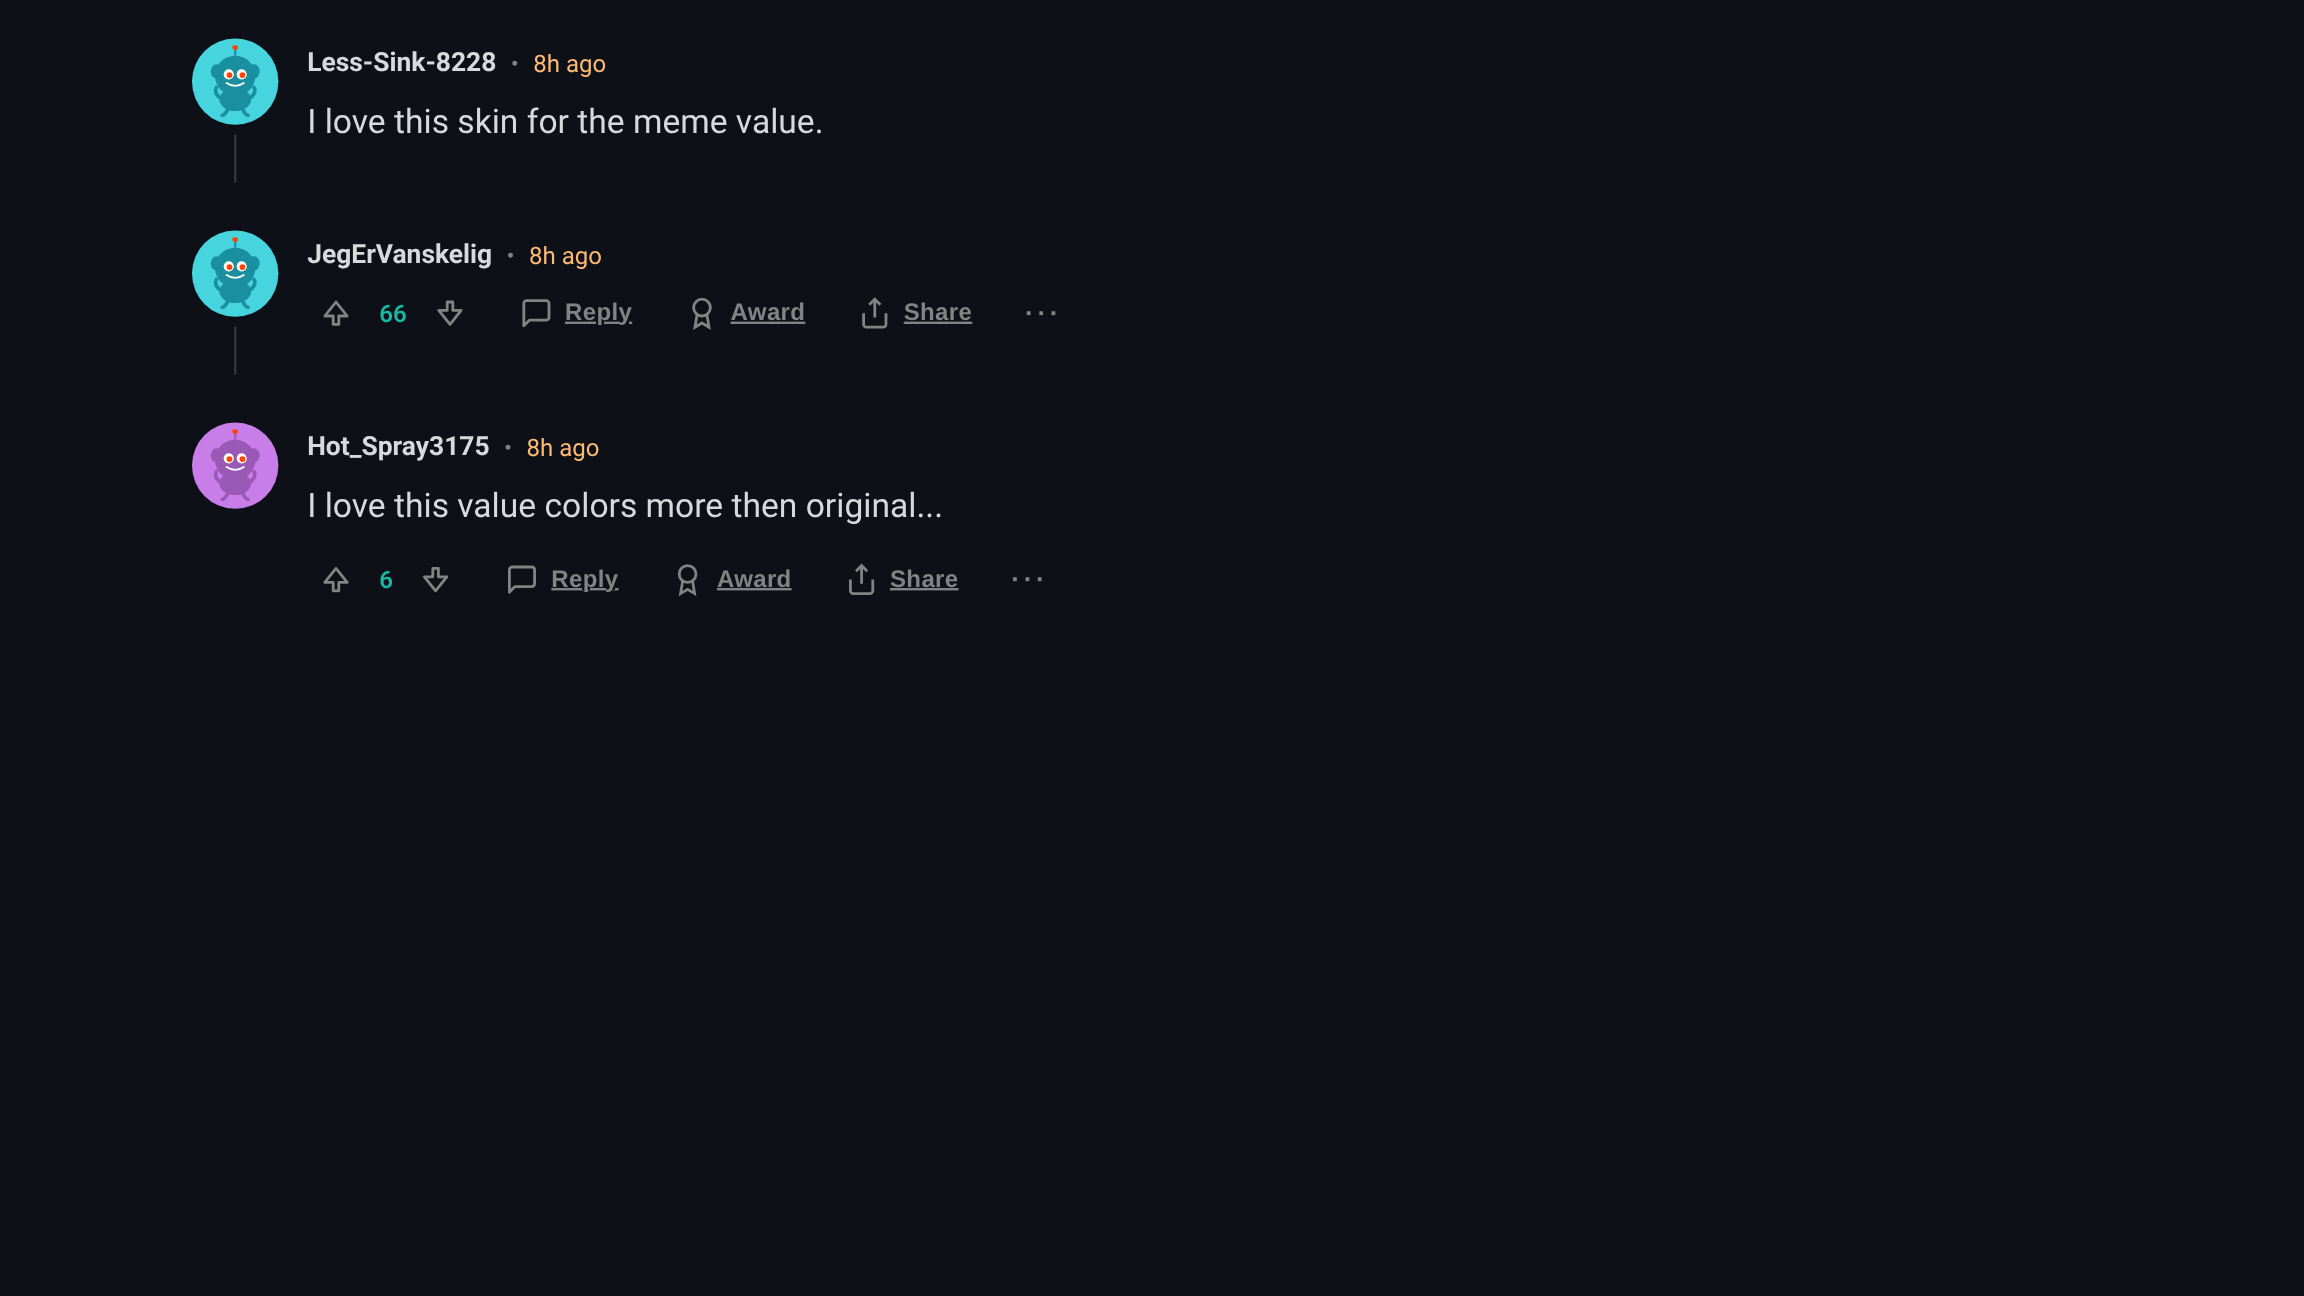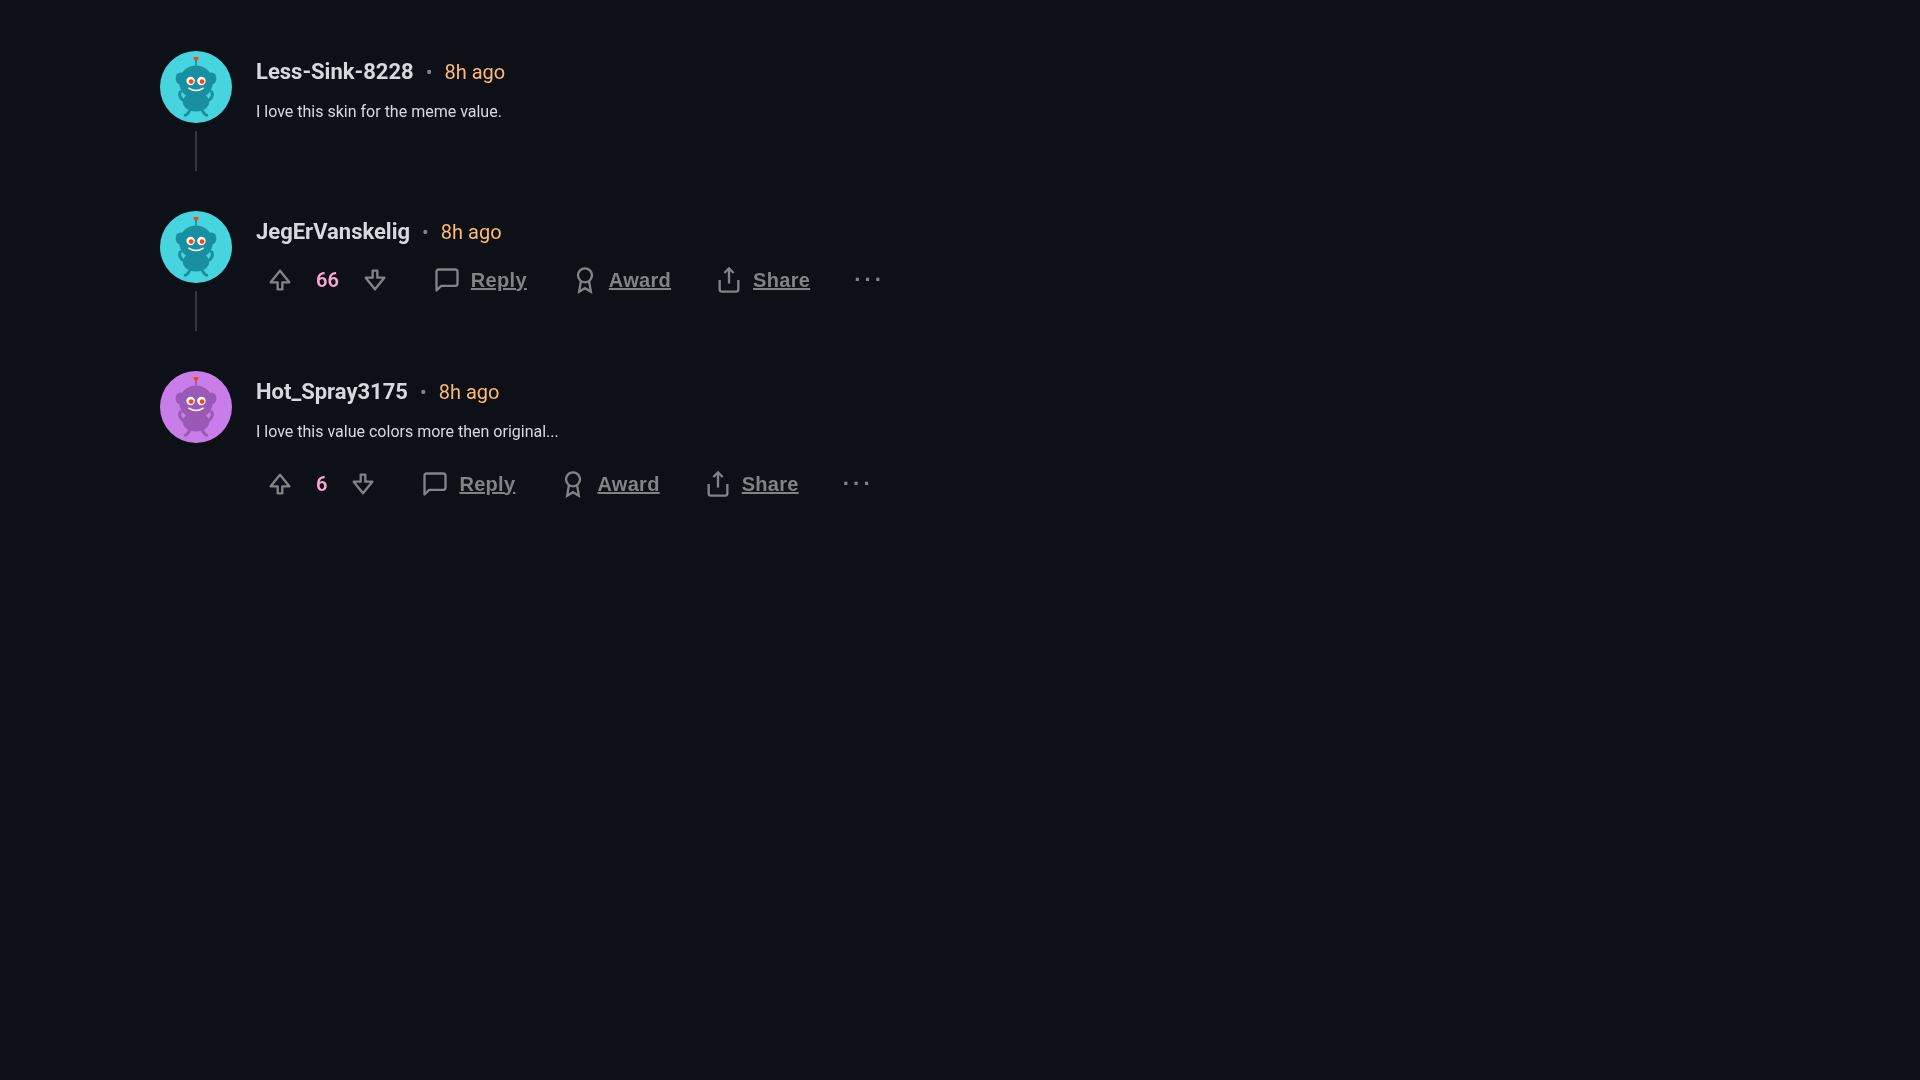--- a/index.html
+++ b/index.html
@@ -7,21 +7,21 @@
     body {
       background-color: #0d1117;
       color: #d7dadc;
       font-family: -apple-system, BlinkMacSystemFont, 'Segoe UI', Roboto, sans-serif;
       width: 1920px;
       height: 1080px;
       overflow: hidden;
     }
 
     .comments-container {
-      padding: 51px 160px;
+      padding: 32px 160px;
       max-width: 1200px;
     }
 
     .comment {
       display: flex;
       gap: 24px;
       margin-bottom: 40px;
       position: relative;
     }
 
@@ -81,21 +81,21 @@
       color: #818384;
       font-size: 20px;
     }
 
     .timestamp {
       font-size: 20px;
       color: #fdba74;
     }
 
     .comment-text {
-      font-size: 16px;
+      font-size: 28px;
       color: #d7dadc;
       line-height: 1.5;
       margin-bottom: 20px;
     }
 
     .comment-actions {
       display: flex;
       align-items: center;
       gap: 24px;
     }
@@ -117,21 +117,21 @@
       cursor: pointer;
       padding: 6px 10px;
       border-radius: 4px;
       font-weight: 600;
       letter-spacing: 0.3px;
       text-decoration: underline;
     }
 
     .vote-count {
       font-size: 20px;
-      color: #f9a8d4;
+      color: #14b8a6;
       font-weight: 600;
     }
 
     .icon-svg {
       width: 28px;
       height: 28px;
       flex-shrink: 0;
     }
 
     .more-btn {

